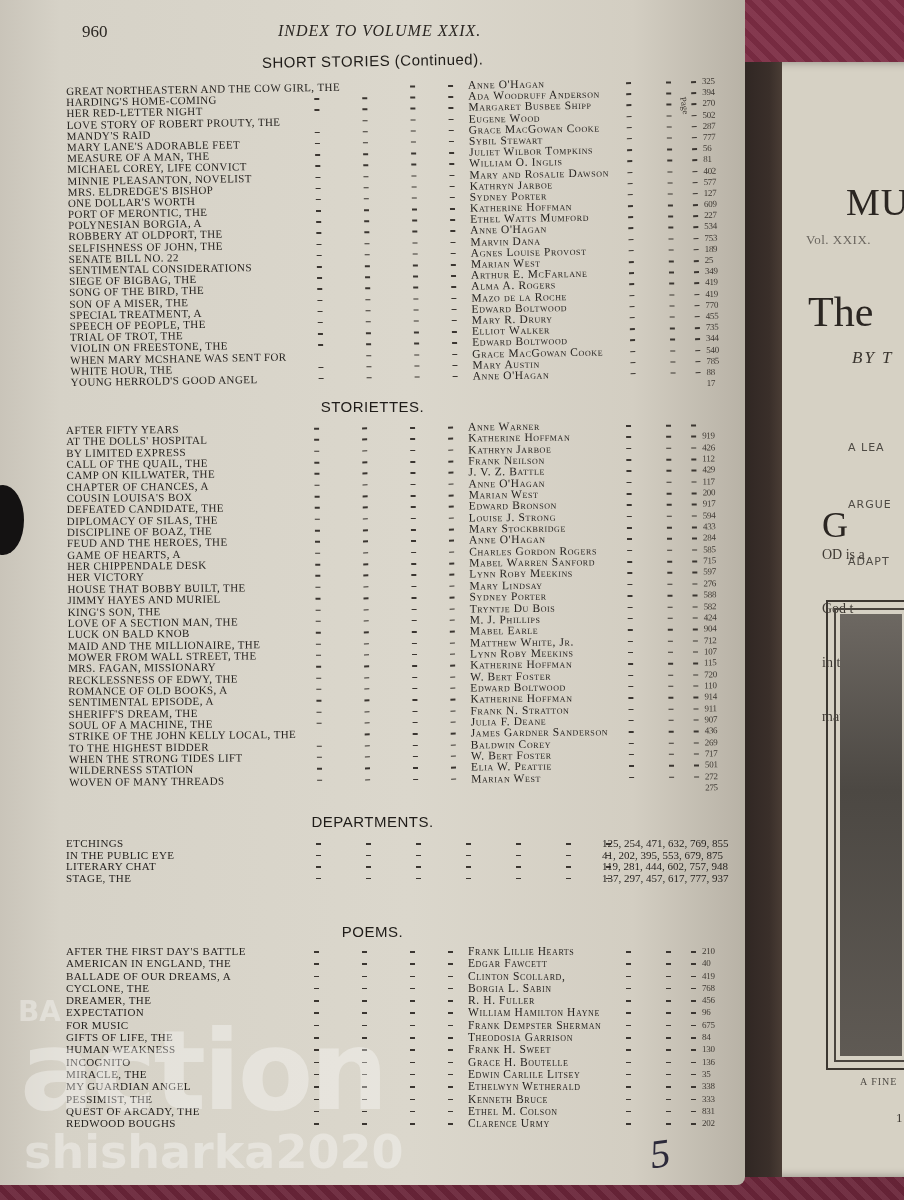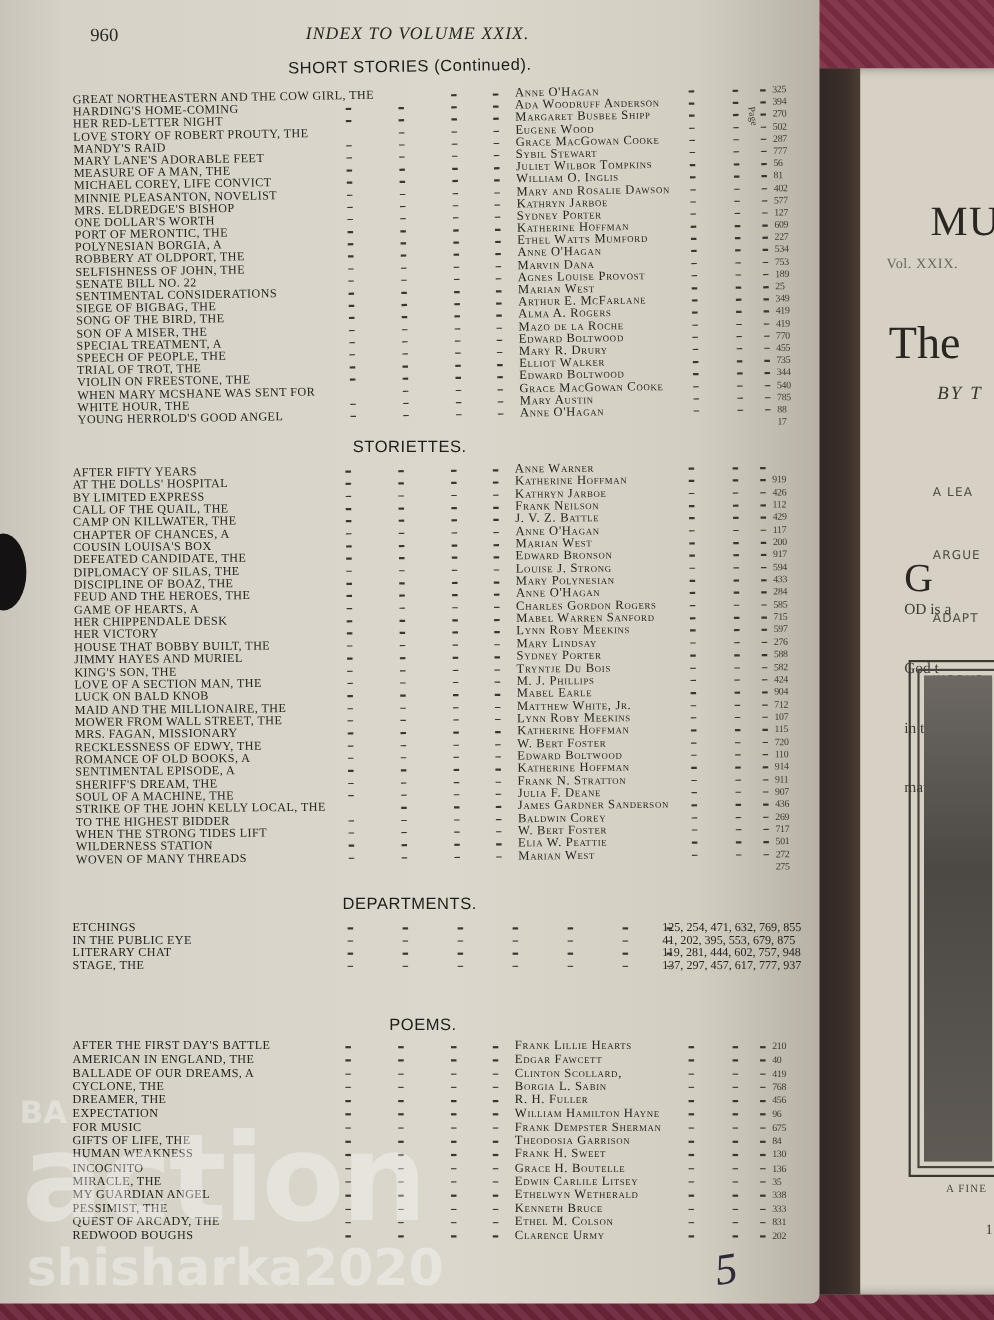--- a/index.html
+++ b/index.html
@@ -698,21 +698,21 @@
         <span class="pg">594</span>
       </div>
       <div class="row" style="height: 11.35px;">
         <div class="dashes">
           <i style="left: 248px;"></i>
           <i style="left: 296px;"></i>
           <i style="left: 344px;"></i>
           <i style="left: 382px;"></i>
         </div>
         <span class="title">Discipline of Boaz, The</span>
-        <span class="author">Mary Polynesian</span>
+        <span class="author">Mary Stockbridge</span>
         <i class="adash" style="left: 560px;"></i>
         <i class="adash" style="left: 600px;"></i>
         <i class="adash" style="left: 625px;"></i>
         <span class="pg">433</span>
       </div>
       <div class="row" style="height: 11.35px;">
         <div class="dashes">
           <i style="left: 248px;"></i>
           <i style="left: 296px;"></i>
           <i style="left: 344px;"></i>
@@ -1079,21 +1079,21 @@
           <i style="left: 450px;"></i>
           <i style="left: 500px;"></i>
           <i style="left: 540px;"></i>
         </div>
         <span class="title">Stage, The</span>
         <span class="author"></span>
         <span class="pages-list">137, 297, 457, 617, 777, 937</span>
       </div>
     </div>
 
-  <div class="section-title" style="top:923px;margin-left:12px;">POEMS.</div>
+  <div class="section-title" style="top:923px;">POEMS.</div>
   <div class="entries" id="pm" style="top:946px;">
       <div class="row" style="height: 12.3px;">
         <div class="dashes">
           <i style="left: 248px;"></i>
           <i style="left: 296px;"></i>
           <i style="left: 344px;"></i>
           <i style="left: 382px;"></i>
         </div>
         <span class="title">After the First Day's Battle</span>
         <span class="author">Frank Lillie Hearts</span>

